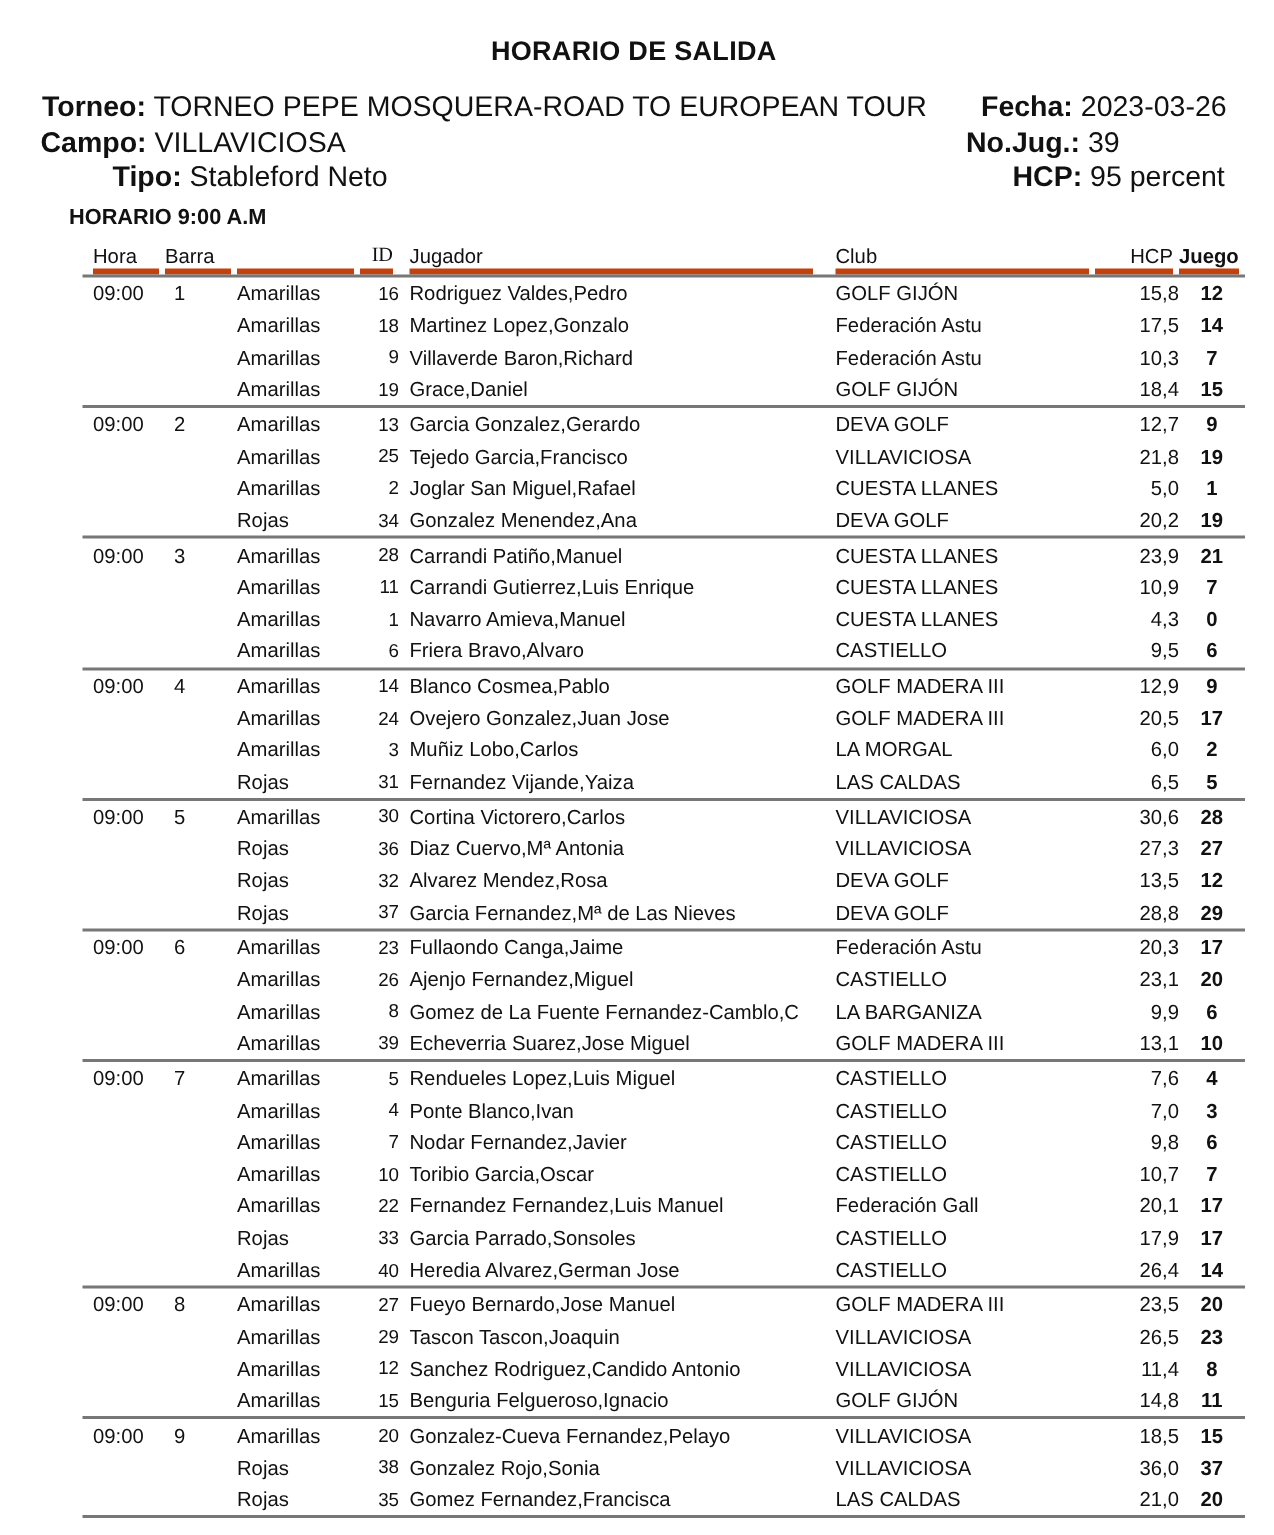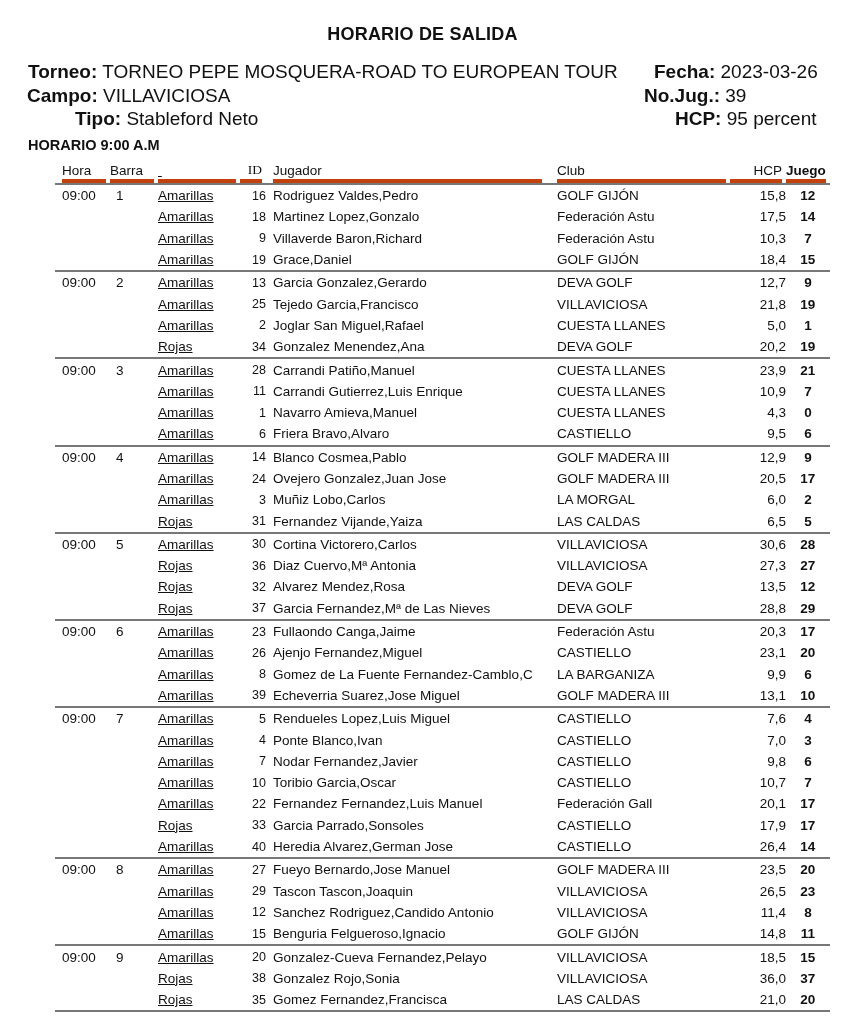--- a/index.html
+++ b/index.html
@@ -2,29 +2,29 @@
 <html><head>
 <meta charset="utf-8">
 <style>
   html, body { margin:0; padding:0; background:#ffffff; }
   body { width:849px; height:1023px; position:relative; overflow:hidden;
          font-family:"Liberation Sans", sans-serif; color:#111; }
   .title { position:absolute; top:24px; left:0; width:845px; text-align:center;
            font-weight:bold; font-size:18px; letter-spacing:0.2px; }
   .info { position:absolute; font-size:19px; line-height:16px; white-space:nowrap; }
   .info .lbl { font-weight:bold; }
-  .sect { position:absolute; left:28px; top:137px; font-weight:bold; font-size:14.5px; }
+  .sect { position:absolute; left:46px; top:137px; font-weight:bold; font-size:14.5px; }
   table { position:absolute; left:55px; top:162px; border-collapse:collapse;
           font-size:13.5px; table-layout:fixed; }
   th { font-weight:normal; text-align:left; padding:0; height:21px; vertical-align:bottom; }
   th span { display:block; border-bottom:4px solid #c2410c; padding-bottom:1px; margin-right:4px; }
   td { padding:0; height:21.3px; white-space:nowrap; overflow:hidden; vertical-align:middle; }
   .c-hora { width:48px; padding-left:7px; }
   .c-barra { width:42px; }
-  .c-tees { width:82px;text-decoration:underline; }
+  .c-tees { width:82px; }
   .c-id { width:26px; text-align:right; padding-right:0; font-size:12.5px; }
   .c-jug { width:273px; padding-left:7px; }
   .c-club { width:173px; padding-left:11px; }
   .c-hcp { width:56px; text-align:right; }
   .c-jue { width:41px; text-align:center; font-weight:bold; }
   th.c-id { text-align:right; font-size:13.5px;font-family:Liberation Serif, serif; }
   th.c-hcp { }
   th.c-jue { text-align:center; }
   td.c-barra { padding-left:6px; }
   tr.grp-first td { border-top:2px solid #777; }

